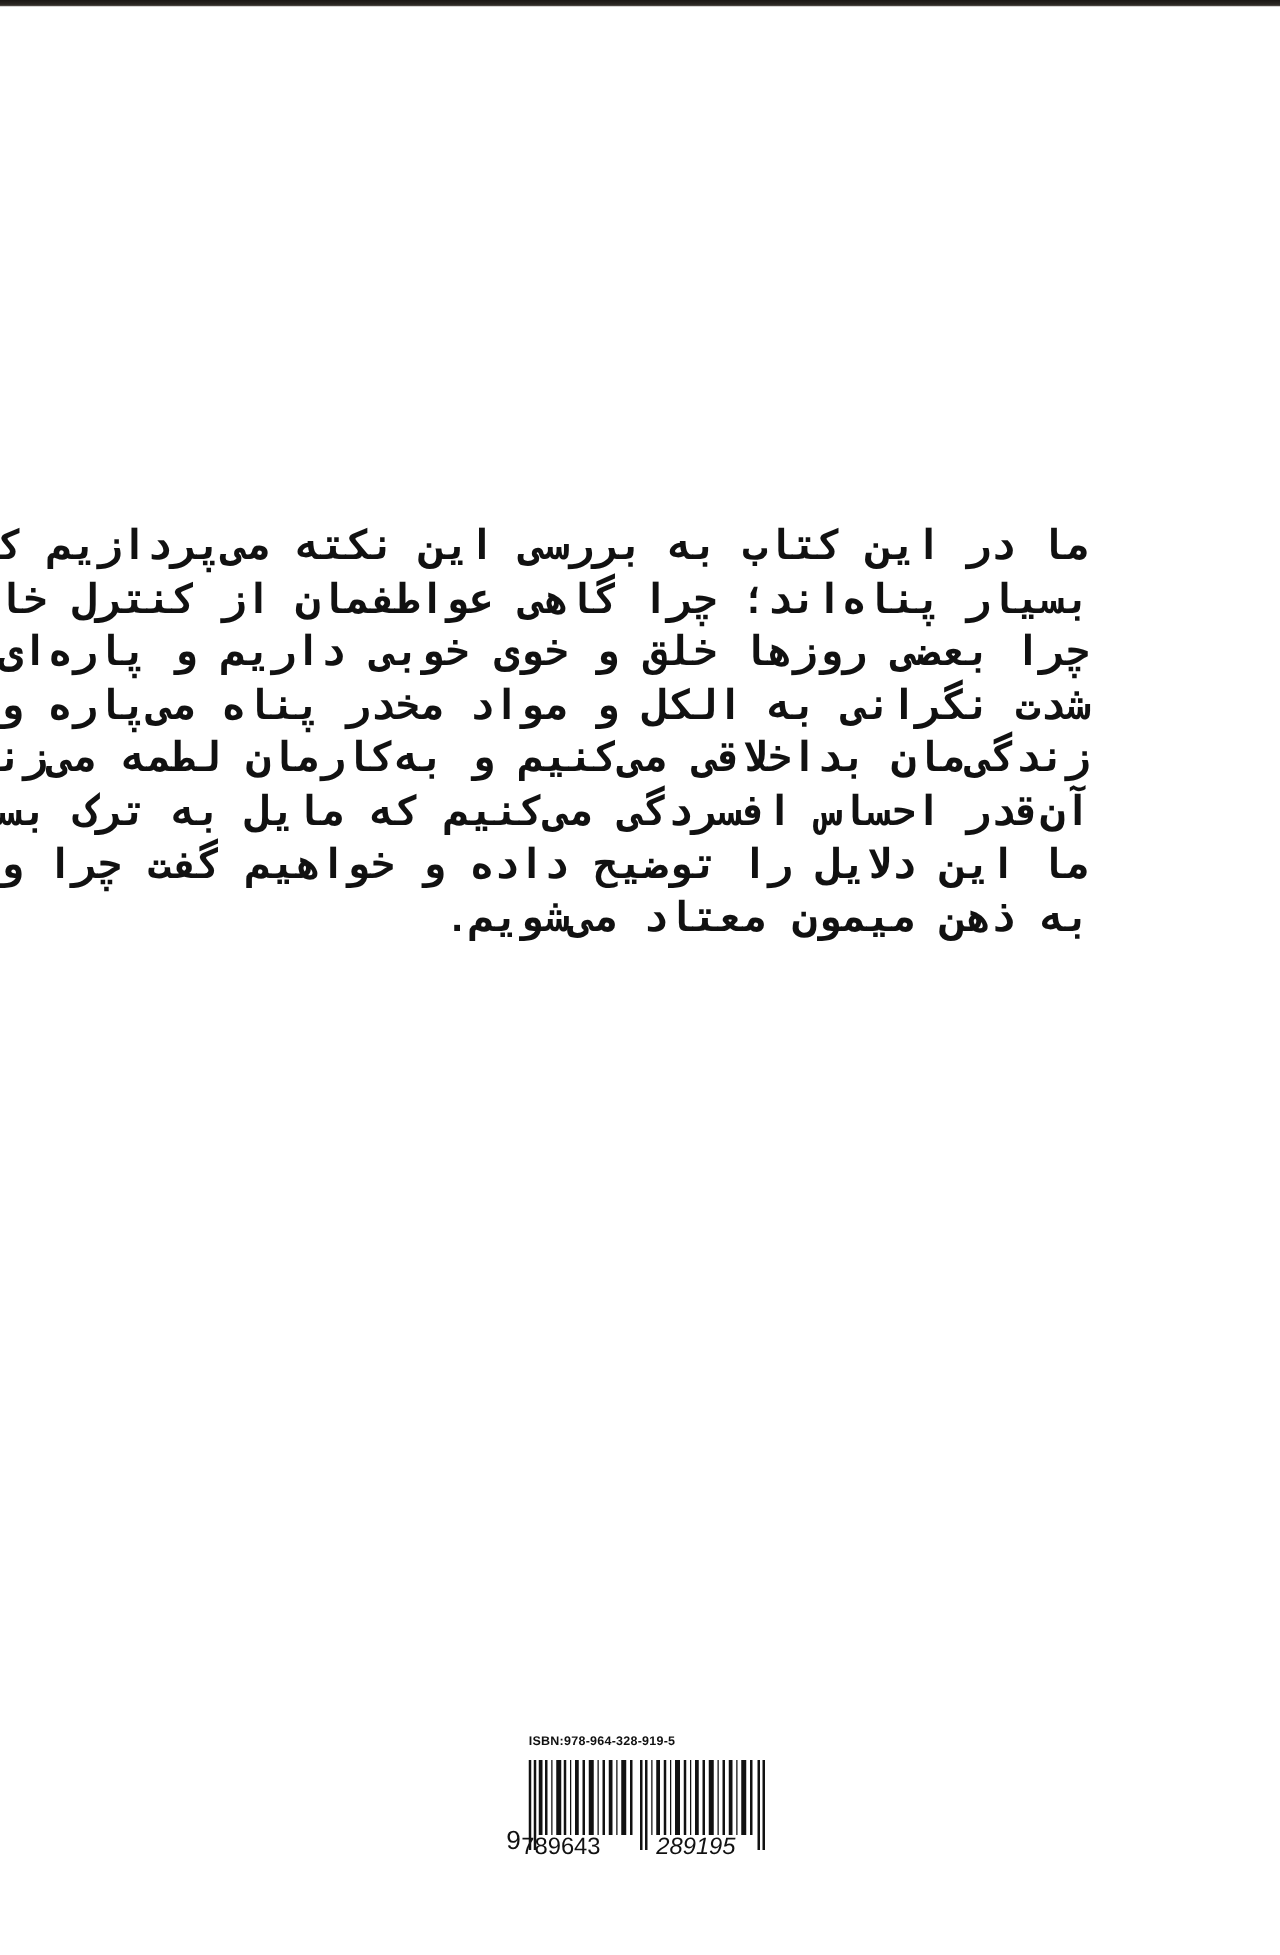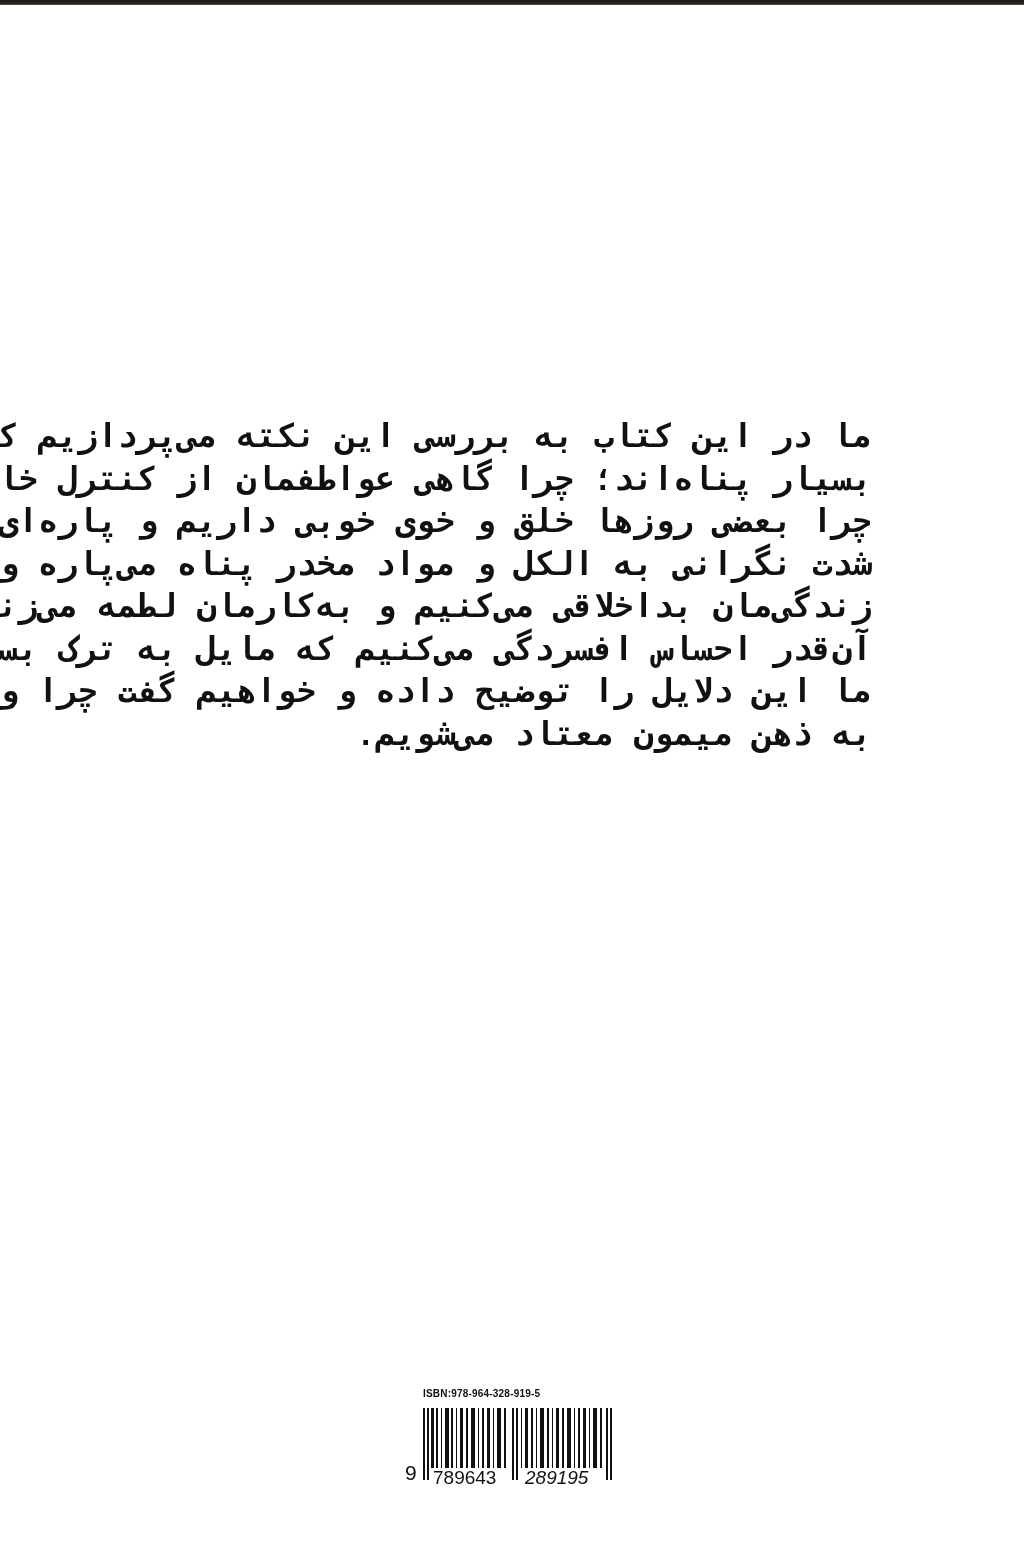--- a/index.html
+++ b/index.html
@@ -76,21 +76,21 @@
       background: #111111;
     }
     .barcode-digits {
       position: absolute;
       font-family: "Liberation Sans", sans-serif;
       font-size: 19px;
       color: #111111;
       white-space: nowrap;
     }
     .digit-lead { left: 0; top: 73px; font-size: 21px; }
-    .digit-left { left: 28px; top: 79px; }
+    .digit-left { left: 12px; top: 79px; }
     .digit-right { left: 120px; top: 79px; font-style: italic; }
   </style>
 </head>
 <body>
 
 <div class="top-edge"></div>
 
 <div class="paragraph">
   <span class="line">ما در این کتاب به بررسی این نکته می‌پردازیم که چرا افکارمان</span>
   <span class="line">بسیار پناه‌اند؛ چرا گاهی عواطفمان از کنترل خارج می‌شوند،</span>

